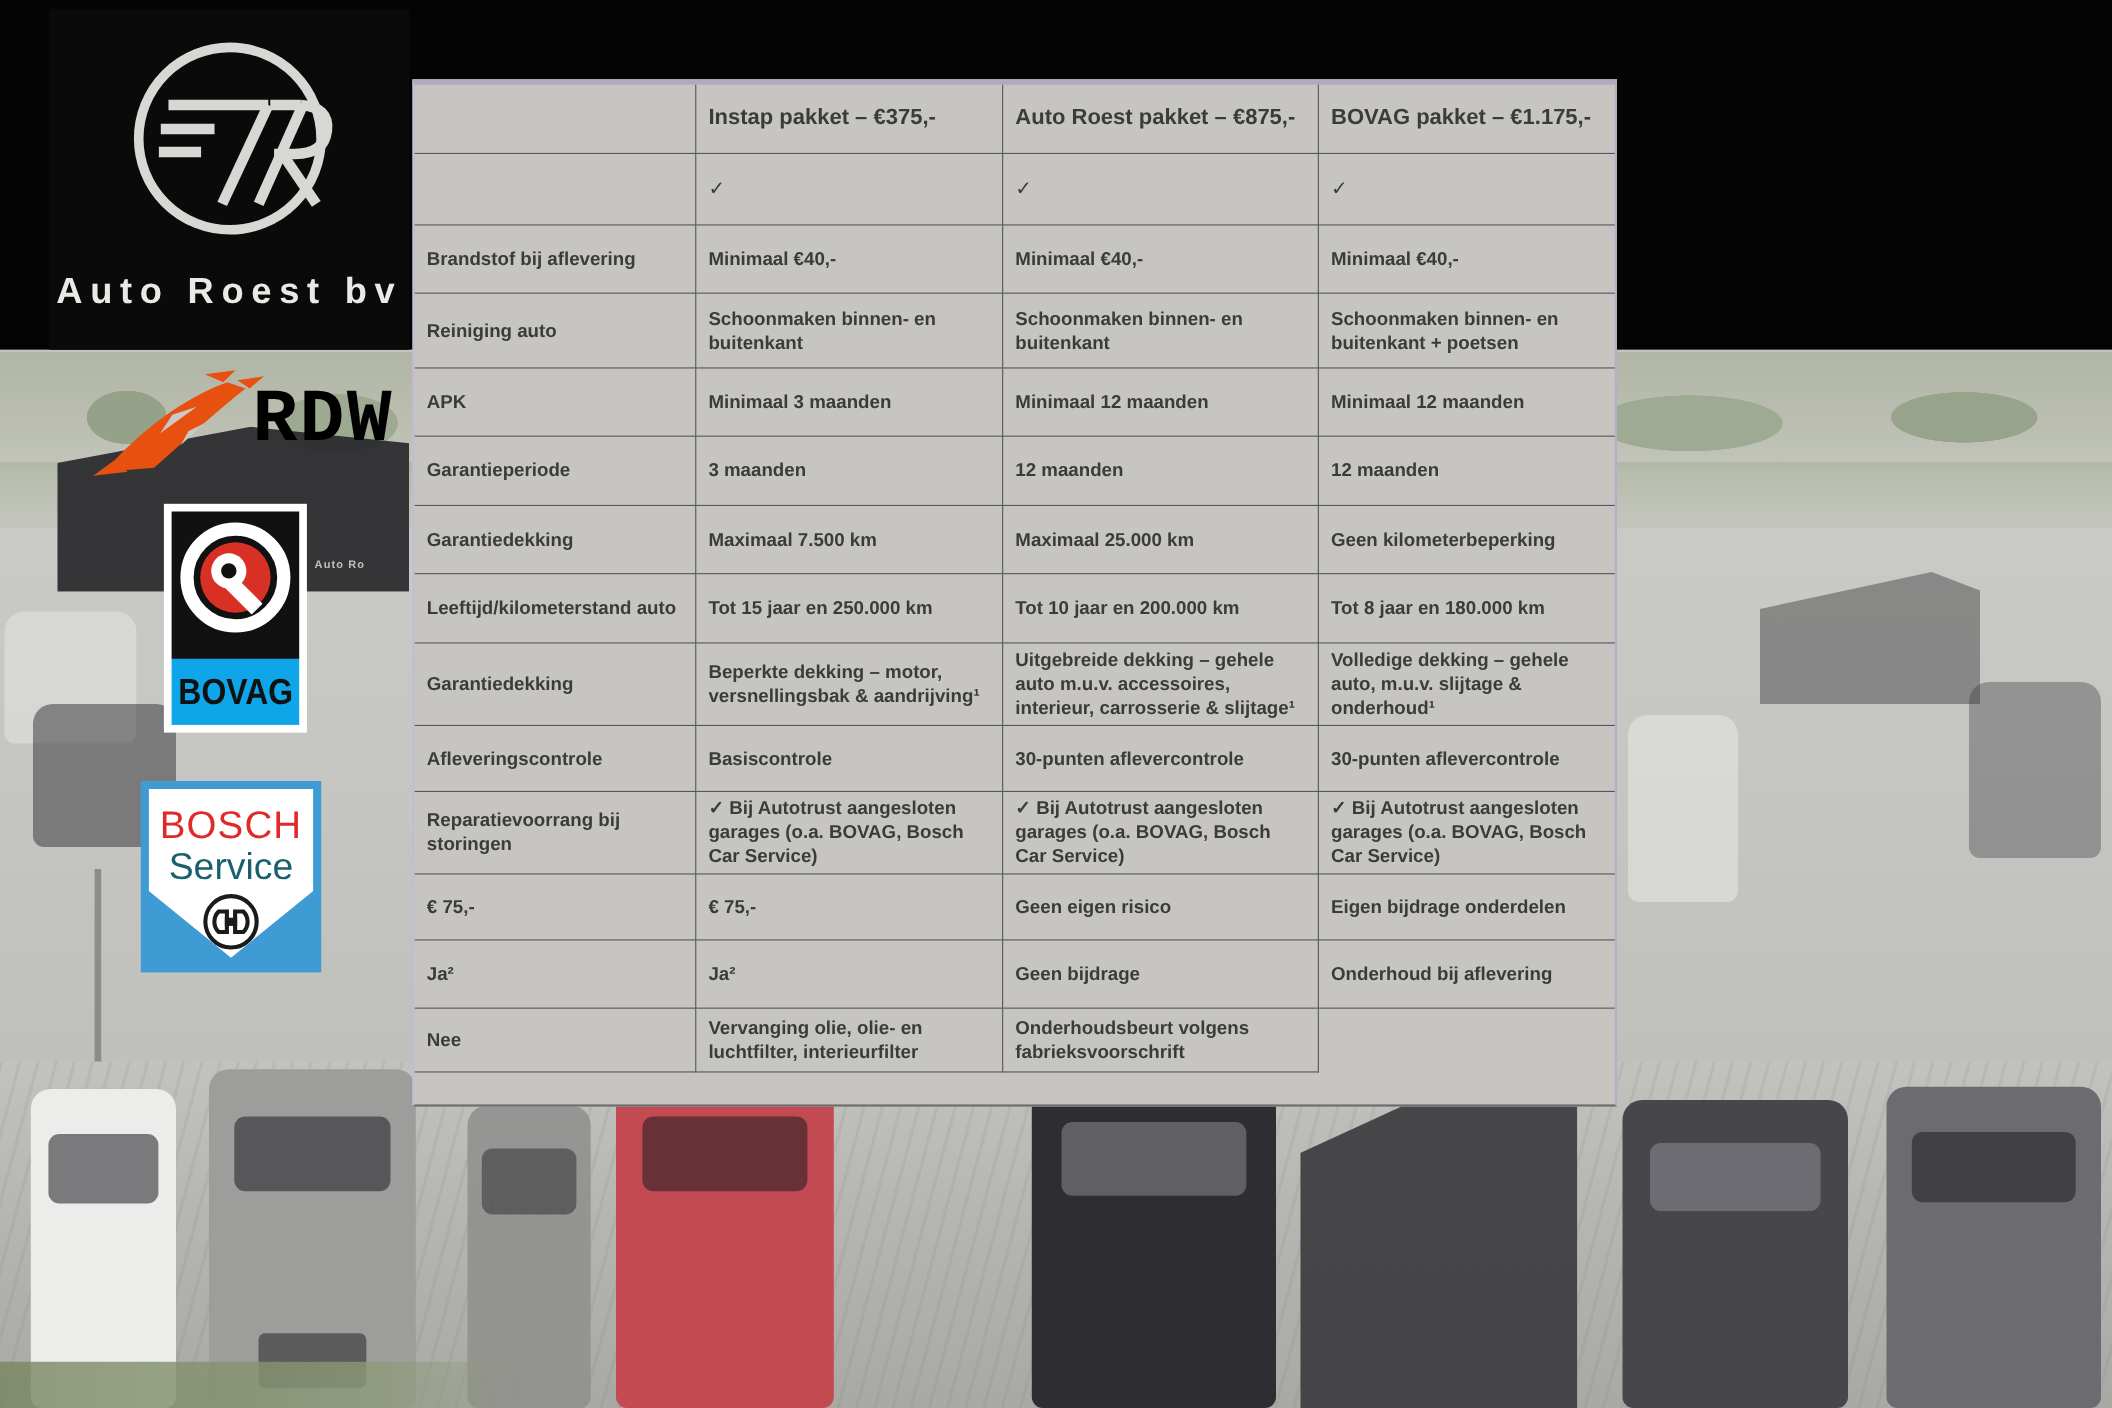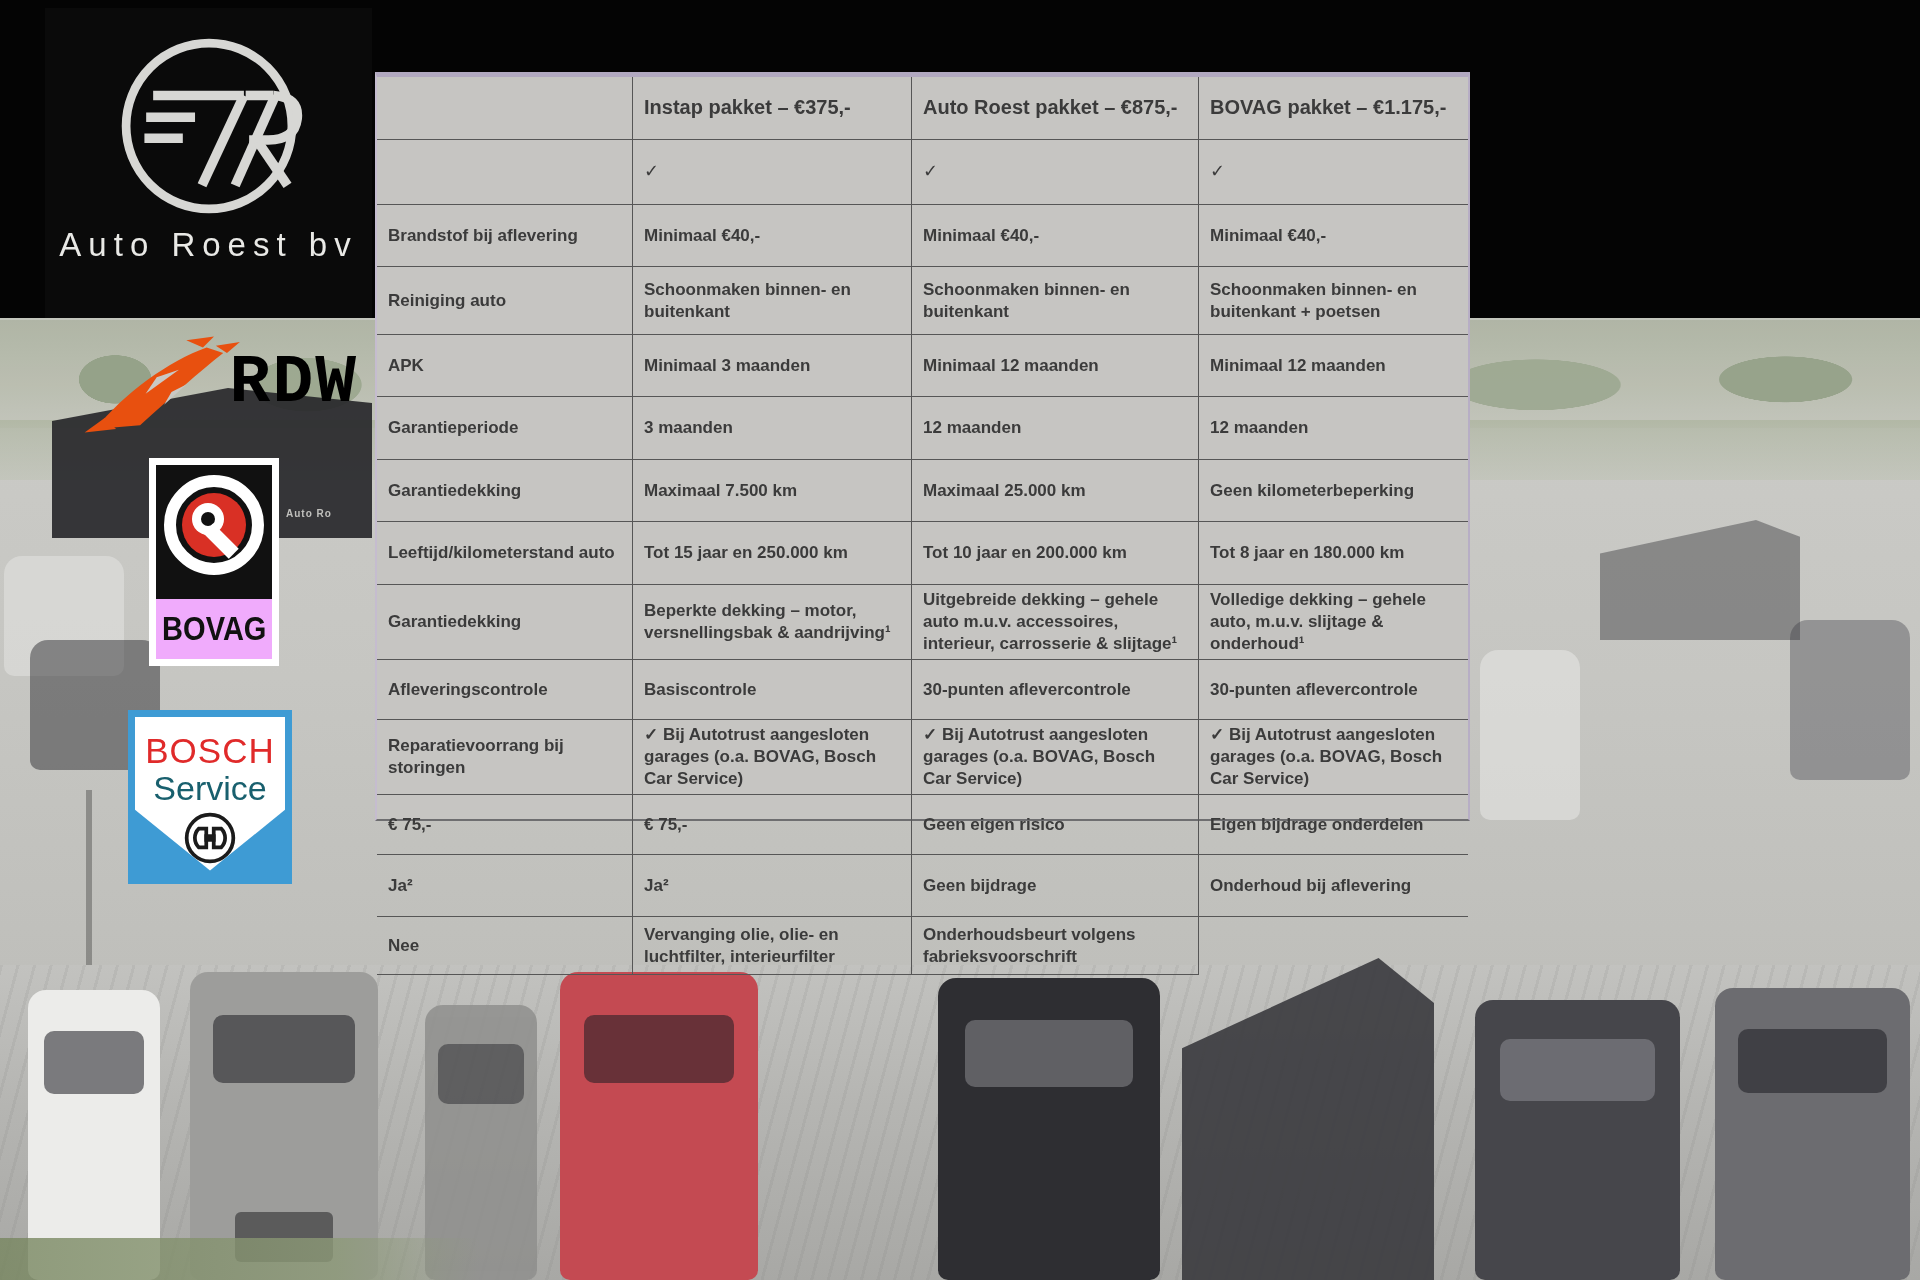--- a/index.html
+++ b/index.html
@@ -36,45 +36,45 @@
   .car .shield{position:absolute;left:12%;top:14%;width:76%;height:22%;border-radius:10px;
                background:rgba(30,30,34,.55);}
   .car .grille{position:absolute;left:24%;bottom:6%;width:52%;height:16%;border-radius:6px;
                background:rgba(25,25,28,.5);}
   .canopy{position:absolute;background:#3a3a3e;clip-path:polygon(0 28%,78% 0,100% 14%,100% 100%,0 100%);opacity:.9;}
 
   
   .logo-box{position:absolute;left:45px;top:8px;width:327px;height:310px;background:#0a0a0a;
             display:flex;flex-direction:column;align-items:center;justify-content:flex-start;}
   .logo-box svg{margin-top:22px;}
-  .brand-name{color:#e9e9e6;font-size:33px;font-weight:normal;letter-spacing:7px;margin-top:4px;white-space:nowrap;}
+  .brand-name{color:#e9e9e6;font-size:33px;font-weight:bold;letter-spacing:7px;margin-top:23px;white-space:nowrap;}
 
   
   .rdw{position:absolute;left:68px;top:332px;width:290px;height:118px;display:flex;align-items:center;}
   .rdw-text{font-family:Liberation Mono, monospace;color:#000000;font-size:68px;font-weight:bold;
             letter-spacing:2px;margin-left:-14px;margin-top:-18px;}
 
   
   .bovag{position:absolute;left:149px;top:458px;width:130px;height:208px;background:#fff;
          padding:7px;box-sizing:border-box;display:flex;flex-direction:column;}
   .bovag-top{flex:1;background:#111;display:flex;align-items:center;justify-content:center;}
-  .bovag-band{height:60px;background:#f0abfc;display:flex;align-items:center;justify-content:center;}
+  .bovag-band{height:60px;background:#0ea5e9;display:flex;align-items:center;justify-content:center;}
   .bovag-band span{font-size:33px;font-weight:bold;color:#111;letter-spacing:0px;
                    font-stretch:condensed;transform:scaleX(.88);}
 
   
   .bosch{position:absolute;left:128px;top:710px;width:164px;height:174px;background:#3e9bd4;}
   .bosch-inner{position:absolute;left:7px;top:7px;right:7px;bottom:7px;background:#fff;
                clip-path:polygon(0 0,100% 0,100% 58%,50% 96%,0 58%);
                display:flex;flex-direction:column;align-items:center;}
   .bosch-word1{color:#e02a2a;font-size:35px;font-weight:normal;letter-spacing:1px;margin-top:14px;}
   .bosch-word2{color:#19606e;font-size:34px;font-weight:normal;margin-top:-2px;}
 
   
-  .pkg-table{position:absolute;left:375px;top:72px;width:1095px;height:749px;
+  .pkg-table{position:absolute;left:375px;top:72px;width:1095px;height:934px;
              background:#c6c5c2;border-top:5px solid #b2a9c0;border-left:2px solid #c5bccf;
              border-right:2px solid #b7aec5;border-bottom:2px solid #6e6e70;
              box-sizing:border-box;display:grid;
              grid-template-columns:256px 279px 287px 269px;}
   .cell{border-right:1px solid #565656;border-bottom:1px solid #565656;
         display:flex;align-items:center;box-sizing:border-box;
         padding:6px 10px 6px 11px;color:#3b3b3b;font-weight:bold;
         font-size:17px;line-height:1.28;}
   .cell:nth-child(4n){border-right:none;}
   .cell.hdr{font-size:20px;}

